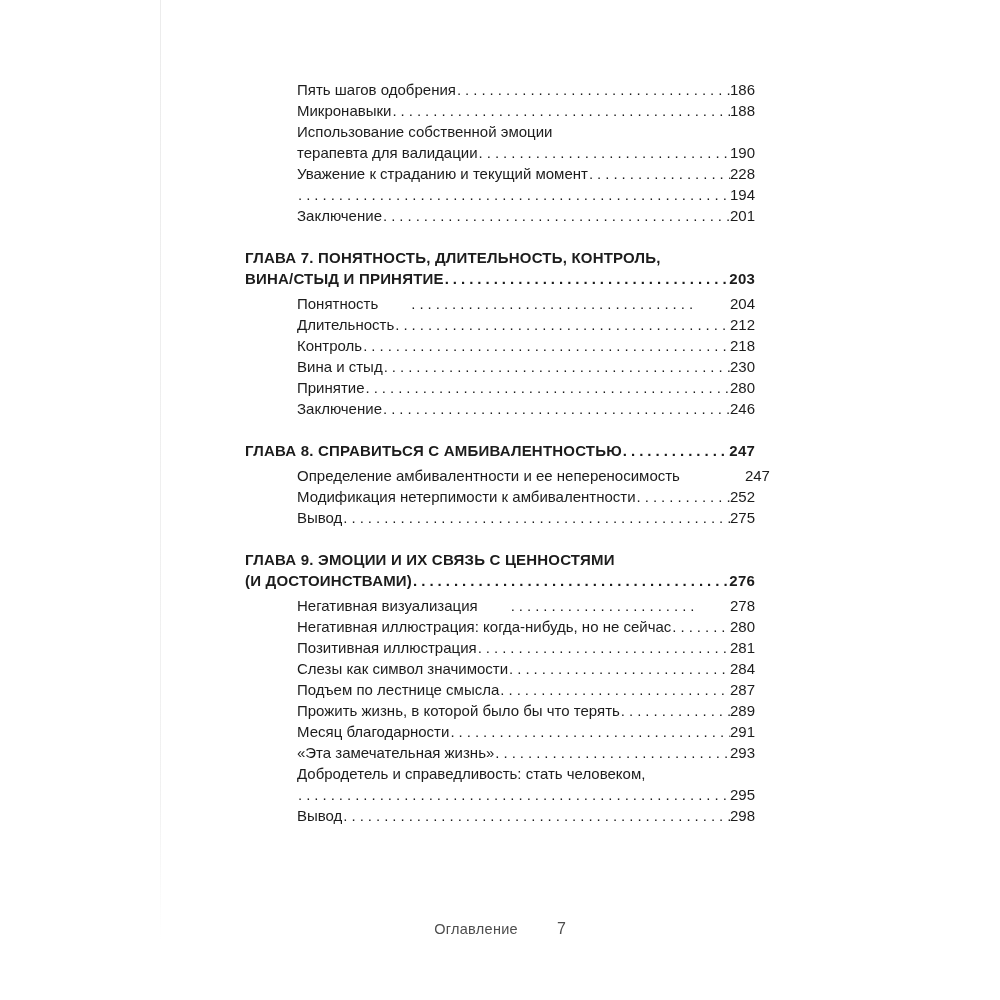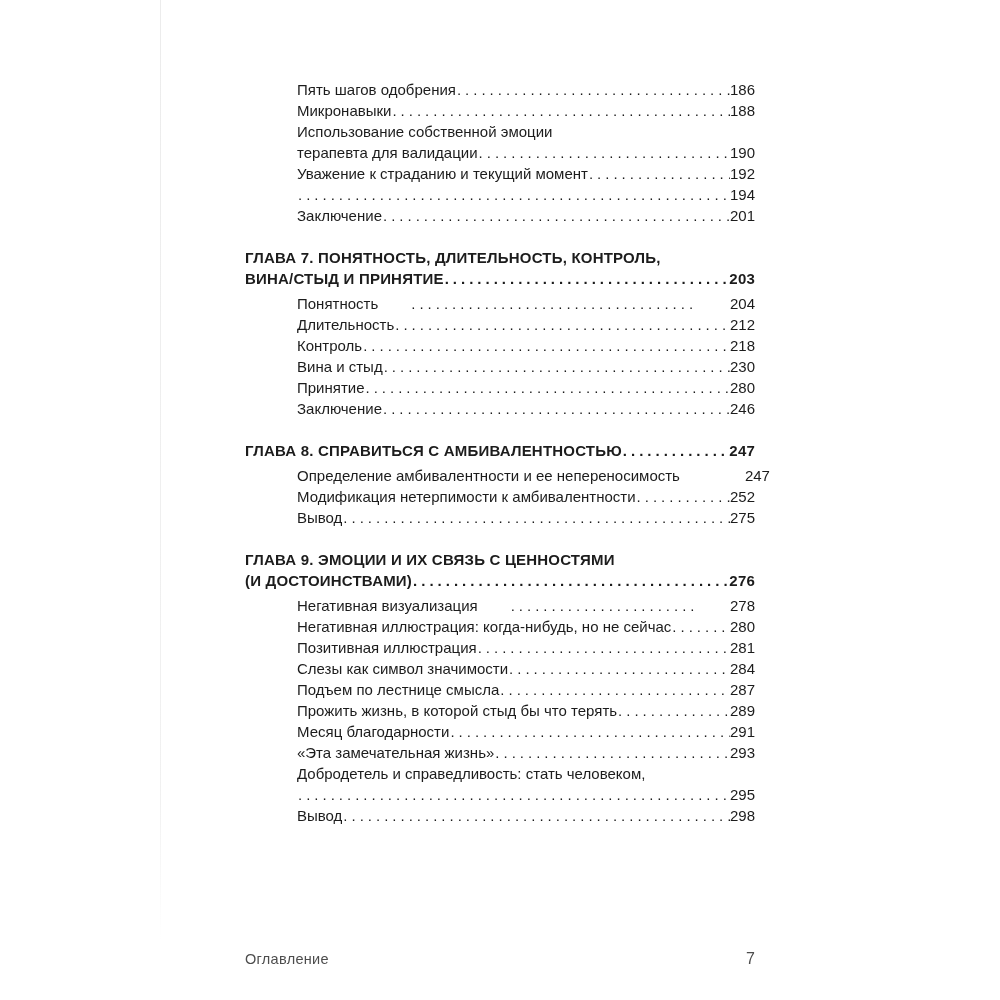--- a/index.html
+++ b/index.html
@@ -57,25 +57,25 @@
     white-space: nowrap;
     letter-spacing: 4px;
     padding-left: 1px;
   }
   .pagenum {
     flex: 0 0 auto;
     white-space: nowrap;
   }
   .footer {
     position: absolute;
-    top: 950px;
+    top: 920px;
     left: 245px;
     width: 510px;
     display: flex;
-    justify-content: space-between;
+    justify-content: center;
     align-items: baseline;
     gap: 39px;
     color: var(--footer-color, #4d4d4d);
   }
   .footer-label {
     font-size: 14.5px;
     letter-spacing: 0.3px;
   }
   .footer-page {
     font-size: 16px;
@@ -102,21 +102,21 @@
         <span class="title">Использование собственной эмоции</span>
       </div>
       <div class="row section">
         <span class="title">терапевта для валидации</span>
         <span class="dots">............................................................................................................................................................................................................................</span>
         <span class="pagenum">190</span>
       </div>
       <div class="row section">
         <span class="title">Уважение к страданию и текущий момент</span>
         <span class="dots">............................................................................................................................................................................................................................</span>
-        <span class="pagenum">192</span>
+        <span class="pagenum">228</span>
       </div>
       <div class="row section">
         <span class="dots">............................................................................................................................................................................................................................</span>
         <span class="pagenum">194</span>
       </div>
       <div class="row section">
         <span class="title">Заключение</span>
         <span class="dots">............................................................................................................................................................................................................................</span>
         <span class="pagenum">201</span>
       </div>
@@ -205,21 +205,21 @@
         <span class="title">Слезы как символ значимости</span>
         <span class="dots">............................................................................................................................................................................................................................</span>
         <span class="pagenum">284</span>
       </div>
       <div class="row section">
         <span class="title">Подъем по лестнице смысла</span>
         <span class="dots">............................................................................................................................................................................................................................</span>
         <span class="pagenum">287</span>
       </div>
       <div class="row section">
-        <span class="title">Прожить жизнь, в которой стыд бы что терять</span>
+        <span class="title">Прожить жизнь, в которой было бы что терять</span>
         <span class="dots">............................................................................................................................................................................................................................</span>
         <span class="pagenum">289</span>
       </div>
       <div class="row section">
         <span class="title">Месяц благодарности</span>
         <span class="dots">............................................................................................................................................................................................................................</span>
         <span class="pagenum">291</span>
       </div>
       <div class="row section">
         <span class="title">«Эта замечательная жизнь»</span>

